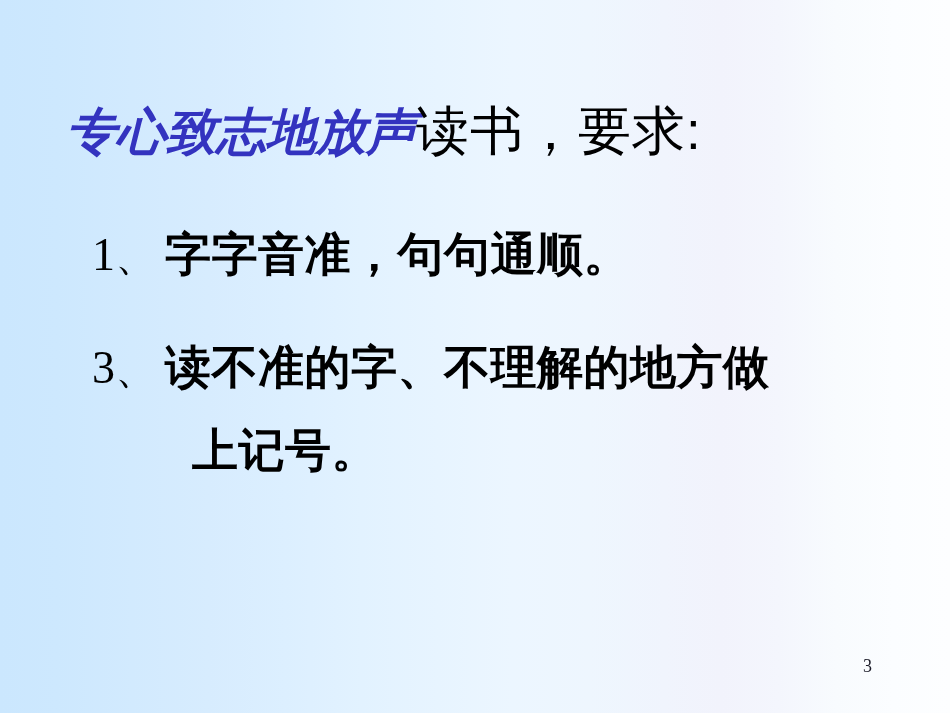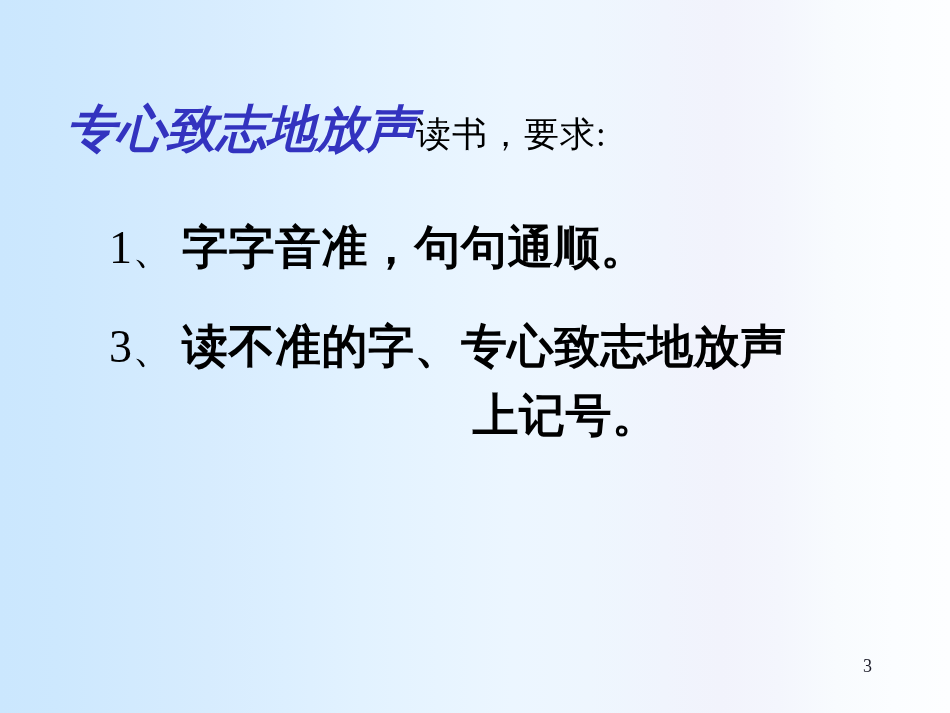--- a/index.html
+++ b/index.html
@@ -50,46 +50,45 @@
   .title-accent {
     font-family: "DejaVu Serif", "Liberation Serif", serif;
     font-size: 50px;
     font-weight: 700;
     font-style: italic;
     color: #3333bf;
     letter-spacing: 0px;
     vertical-align: baseline;
   }
   .title-rest {
-    font-family: Liberation Serif, serif;
-    font-size: 35px;
+    font-family: Liberation Sans, sans-serif;
+    font-size: 53px;
     font-weight: 400;
     color: #000000;
     letter-spacing: 1px;
     vertical-align: baseline;
   }
 
   
   .body-list {
     position: absolute;
     left: 92px;
     top: 214px;
     width: 830px;
   }
   .list-item {
     position: relative;
     color: #000000;
     font-family: "Liberation Serif", "DejaVu Serif", serif;
     font-size: 46px;
     font-weight: 700;
-    line-height: 68px;
+    line-height: 82px;
     margin-bottom: 30px;
     padding-left: 0px;
     text-indent: 0;
-    margin-left: 17px;
   }
   .list-item:last-child { margin-bottom: 0; }
 
   .item-num {
     font-family: "Liberation Serif", "DejaVu Serif", serif;
     font-weight: 400;
     font-size: 46px;
     color: #000000;
   }
   .item-sep {
@@ -101,21 +100,20 @@
   .item-text {
     font-weight: 700;
     letter-spacing: 0.5px;
   }
   
   .item-wrap {
     display: block;
     padding-left: 100px;
     letter-spacing: 0.5px;
     font-weight: 700;
-    text-align: center;
   }
 
   
   .page-number {
     position: absolute;
     right: 78px;
     bottom: 38px;
     font-family: "Liberation Serif", "DejaVu Serif", serif;
     font-size: 18px;
     font-weight: 400;
@@ -133,21 +131,21 @@
   </div>
 
   <div class="body-list">
 
     <div class="list-item">
       <span class="item-num">1</span><span class="item-num item-sep">、</span><span class="item-text">字字音准，句句通顺。</span>
     </div>
 
 
     <div class="list-item">
-      <span class="item-num">3</span><span class="item-num item-sep">、</span><span class="item-text">读不准的字、专心致志地放声</span>
+      <span class="item-num">3</span><span class="item-num item-sep">、</span><span class="item-text">读不准的字、不理解的地方做</span>
       <span class="item-wrap">上记号。</span>
     </div>
 
   </div>
 
   <div class="page-number">3</div>
 
 </div>
 
 </body></html>

